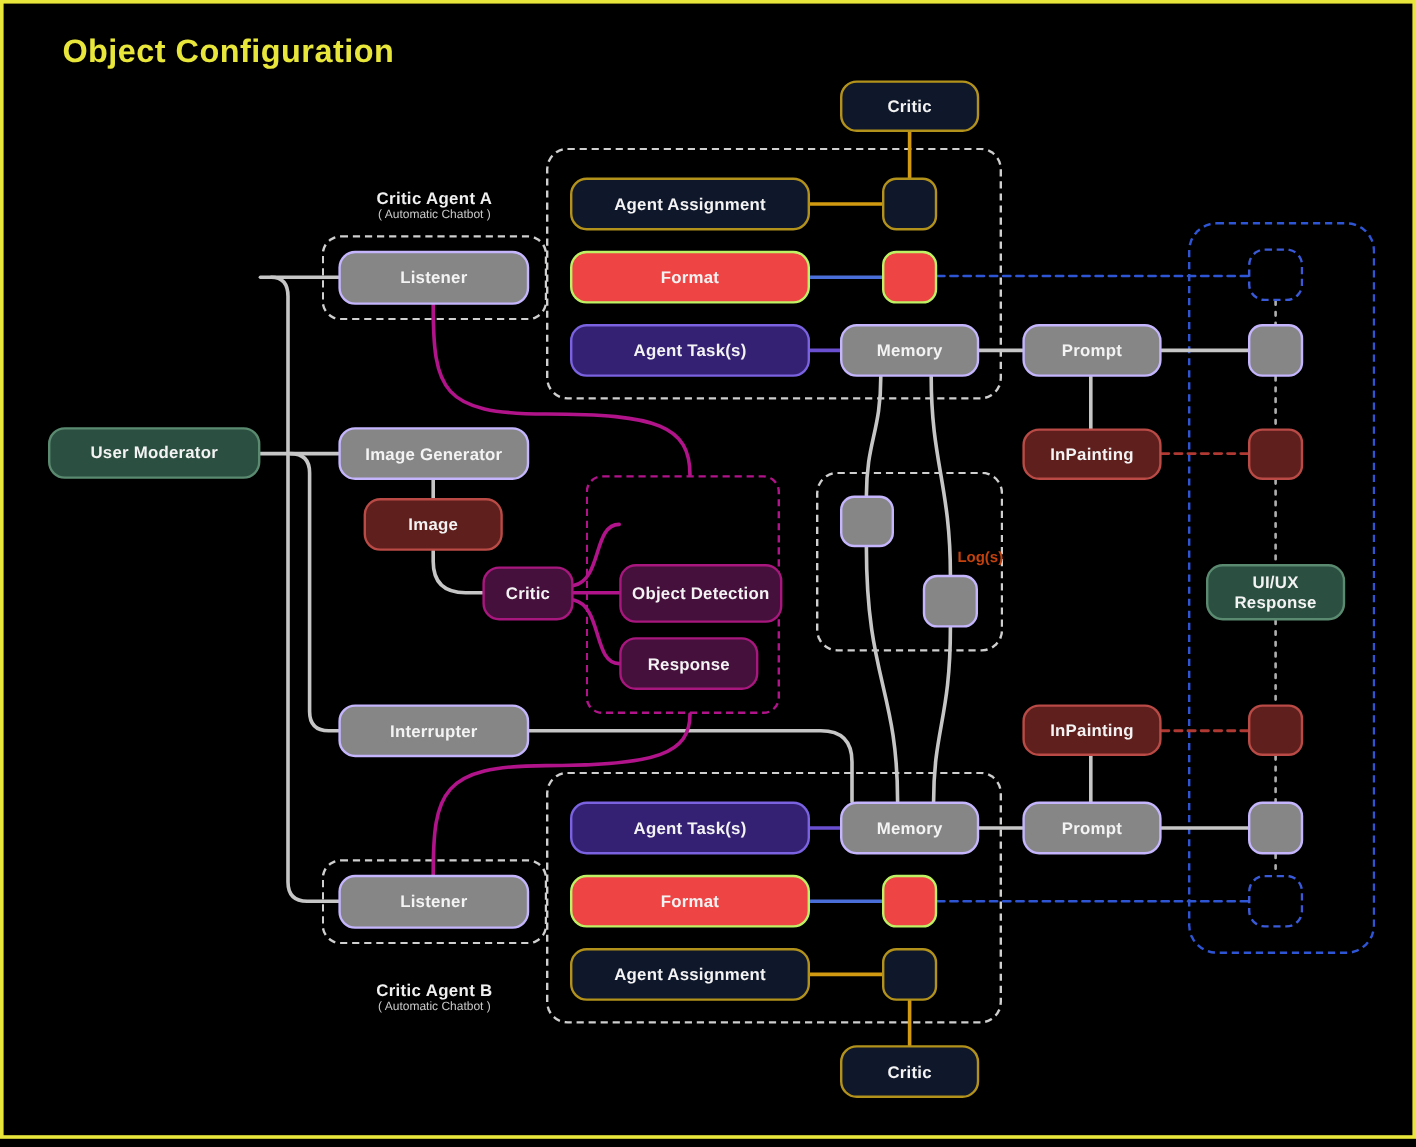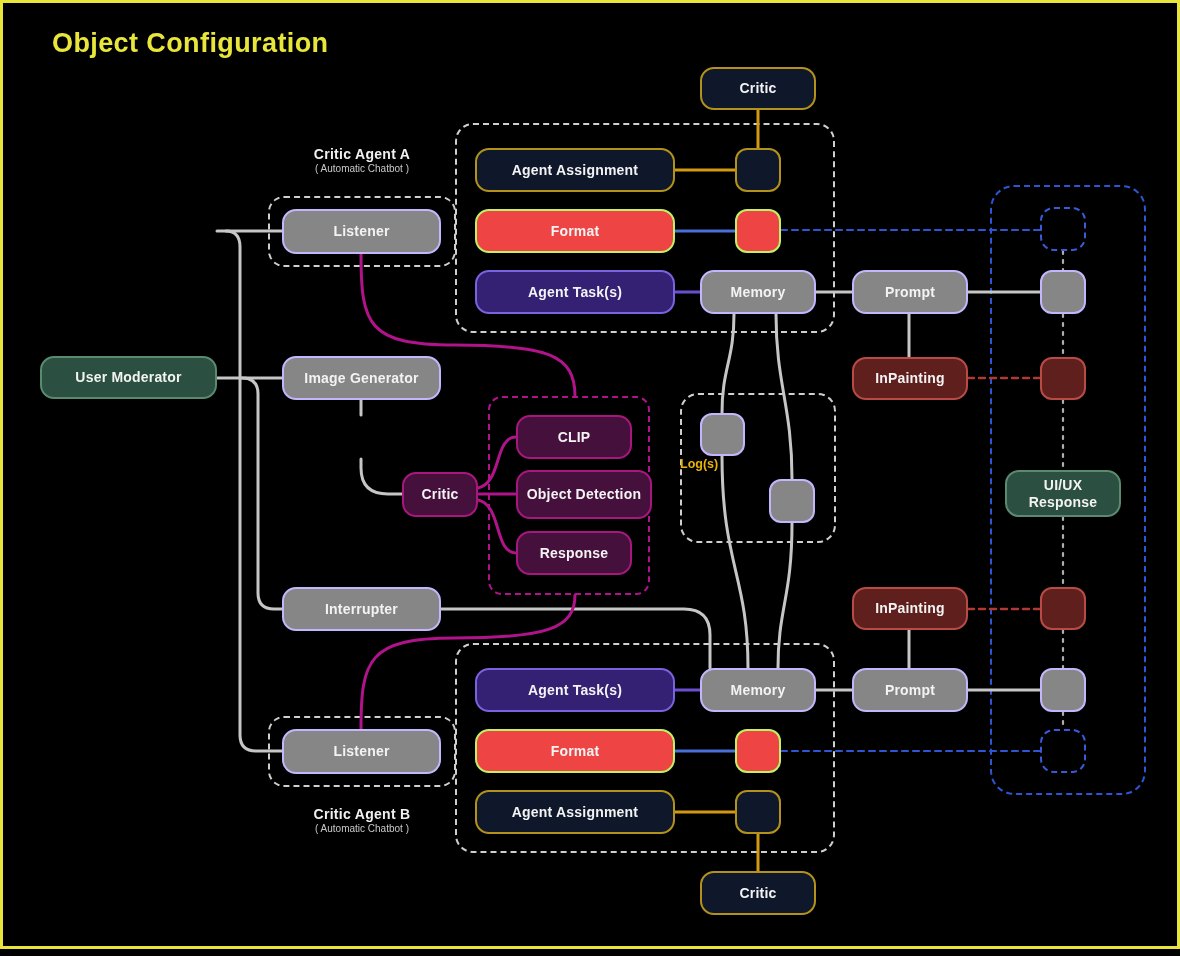--- a/index.html
+++ b/index.html
@@ -27,23 +27,23 @@
   .node.sq { border-radius:12px; padding:0; }
   .node.gold   { background:#0f172a; border:2px solid #b3921c; }
   .node.green  { background:#2b4f40; border:2px solid #5a8a70; }
   .node.gray   { background:#868686; border:2px solid #c4b5fd; }
   .node.navy   { background:#ef4444; border:2px solid #bef264; }
   .node.purple { background:#342173; border:2px solid #7a62e0; }
   .node.red    { background:#5e1f1d; border:2px solid #b94a45; }
   .node.plum   { background:#46103c; border:2px solid #a8177e; }
   .node.ghost  { background:transparent; border:2px dashed #3a5bd9; }
   .grp-label { position:absolute; text-align:center; color:#f0f0f0; z-index:4; }
-  .grp-label .t { font-size:14px; font-weight:700; letter-spacing:.3px; }
+  .grp-label .t { font-size:14px; font-weight:700; letter-spacing:.3px;margin-top:11px; }
   .grp-label .s { font-size:10px; color:#c9c9c9; margin-top:1px; }
-  .logs-label { position:absolute; text-align:left; color:#eab308; font-size:12.5px; font-weight:700; z-index:4; }
+  .logs-label { position:absolute; text-align:right; color:#c2410c; font-size:12.5px; font-weight:700; z-index:4; }
 </style>
 </head>
 <body>
 
 <div class="canvas">
   <div class="frame"></div>
   <h1 class="title">Object Configuration</h1>
 
   <div class="box" style="left:455px;top:123px;width:380px;height:210px"></div>
   <div class="box" style="left:455px;top:643px;width:380px;height:210px"></div>
@@ -113,21 +113,21 @@
   <div class="node navy" style="left:475px;top:209px;width:200px;height:44px">Format</div>
   <div class="node navy sq" style="left:735px;top:209px;width:46px;height:44px"></div>
   <div class="node purple" style="left:475px;top:270px;width:200px;height:44px">Agent Task(s)</div>
   <div class="node gray" style="left:700px;top:270px;width:116px;height:44px">Memory</div>
   <div class="node gray" style="left:852px;top:270px;width:116px;height:44px">Prompt</div>
   <div class="node gray sq" style="left:1040px;top:270px;width:46px;height:44px"></div>
   <div class="node red" style="left:852px;top:357px;width:116px;height:43px">InPainting</div>
   <div class="node red sq" style="left:1040px;top:357px;width:46px;height:43px"></div>
   <div class="node gray" style="left:282px;top:356px;width:159px;height:44px">Image Generator</div>
   <div class="node green" style="left:40px;top:356px;width:177px;height:43px">User Moderator</div>
-  <div class="node plum" style="left:516px;top:415px;width:116px;height:44px">CLIP</div>
+  <div class="node red" style="left:303px;top:415px;width:116px;height:44px">Image</div>
   <div class="node plum" style="left:516px;top:470px;width:136px;height:49px">Object Detection</div>
   <div class="node plum" style="left:516px;top:531px;width:116px;height:44px">Response</div>
   <div class="node plum" style="left:402px;top:472px;width:76px;height:45px">Critic</div>
   <div class="node gray sq" style="left:700px;top:413px;width:45px;height:43px"></div>
   <div class="node gray sq" style="left:769px;top:479px;width:46px;height:44px"></div>
   <div class="node green" style="left:1005px;top:470px;width:116px;height:47px">UI/UX Response</div>
   <div class="node gray" style="left:282px;top:587px;width:159px;height:44px">Interrupter</div>
   <div class="node red" style="left:852px;top:587px;width:116px;height:43px">InPainting</div>
   <div class="node red sq" style="left:1040px;top:587px;width:46px;height:43px"></div>
   <div class="node purple" style="left:475px;top:668px;width:200px;height:44px">Agent Task(s)</div>

